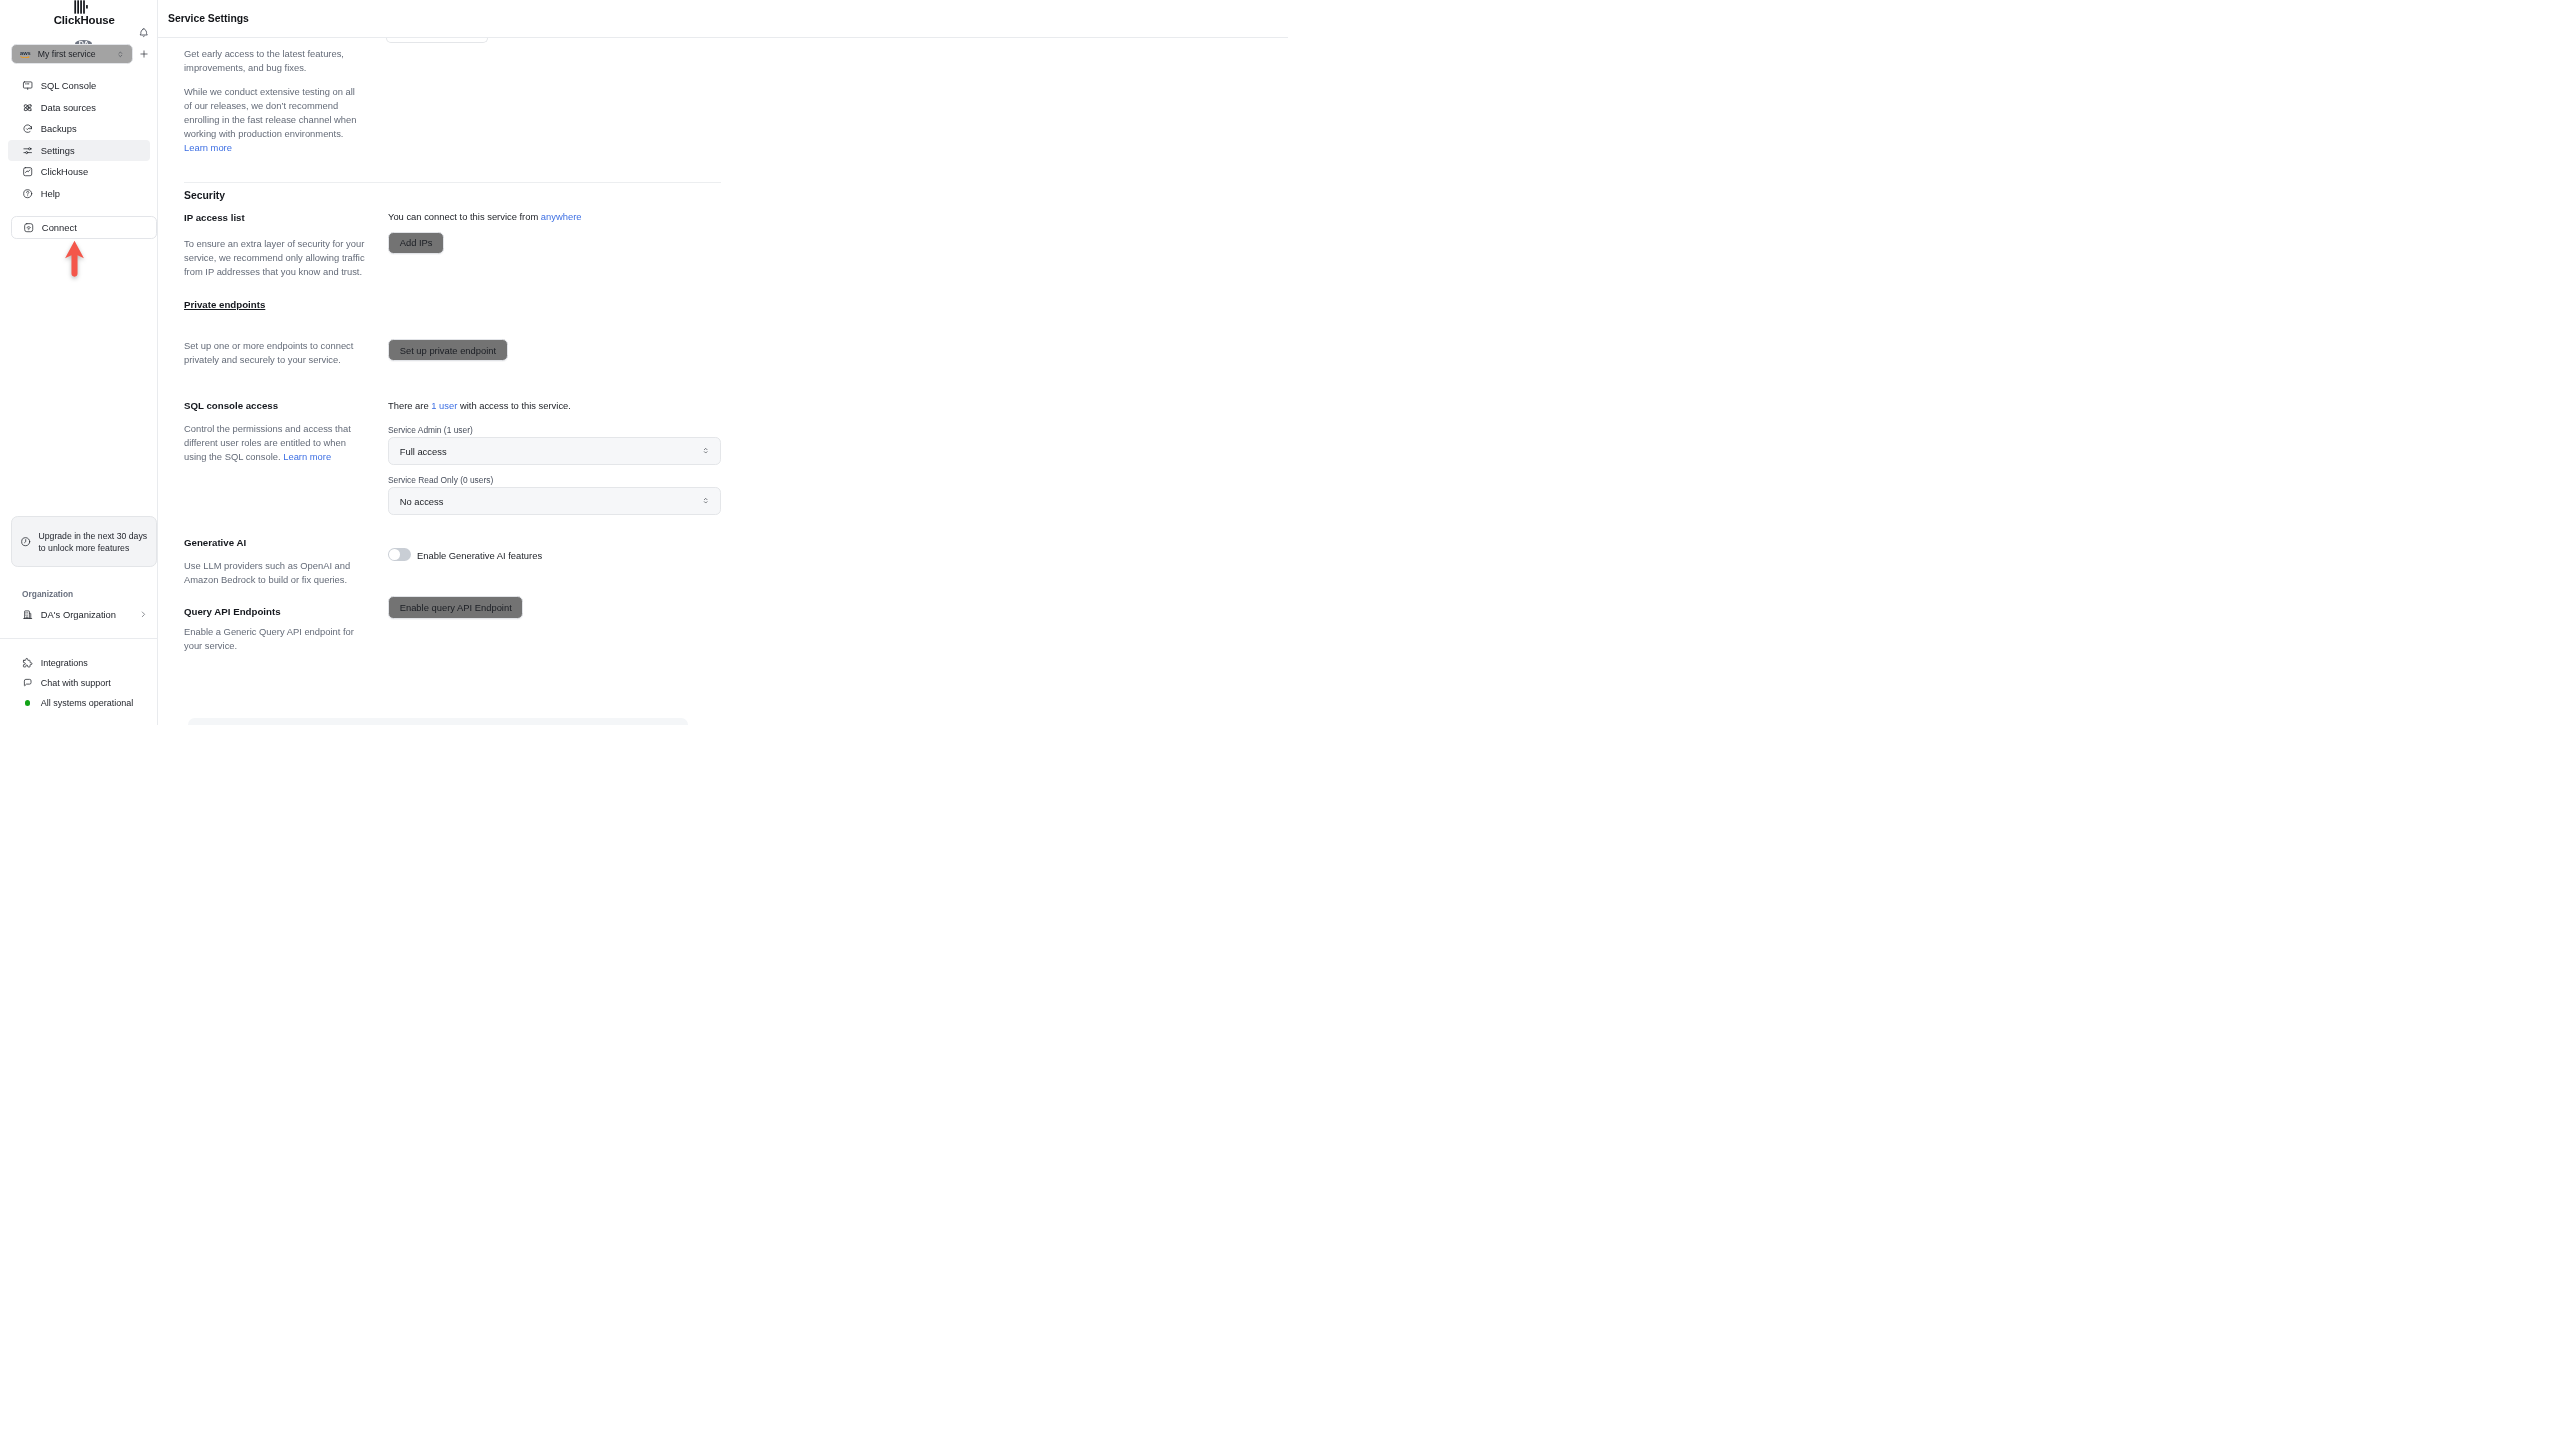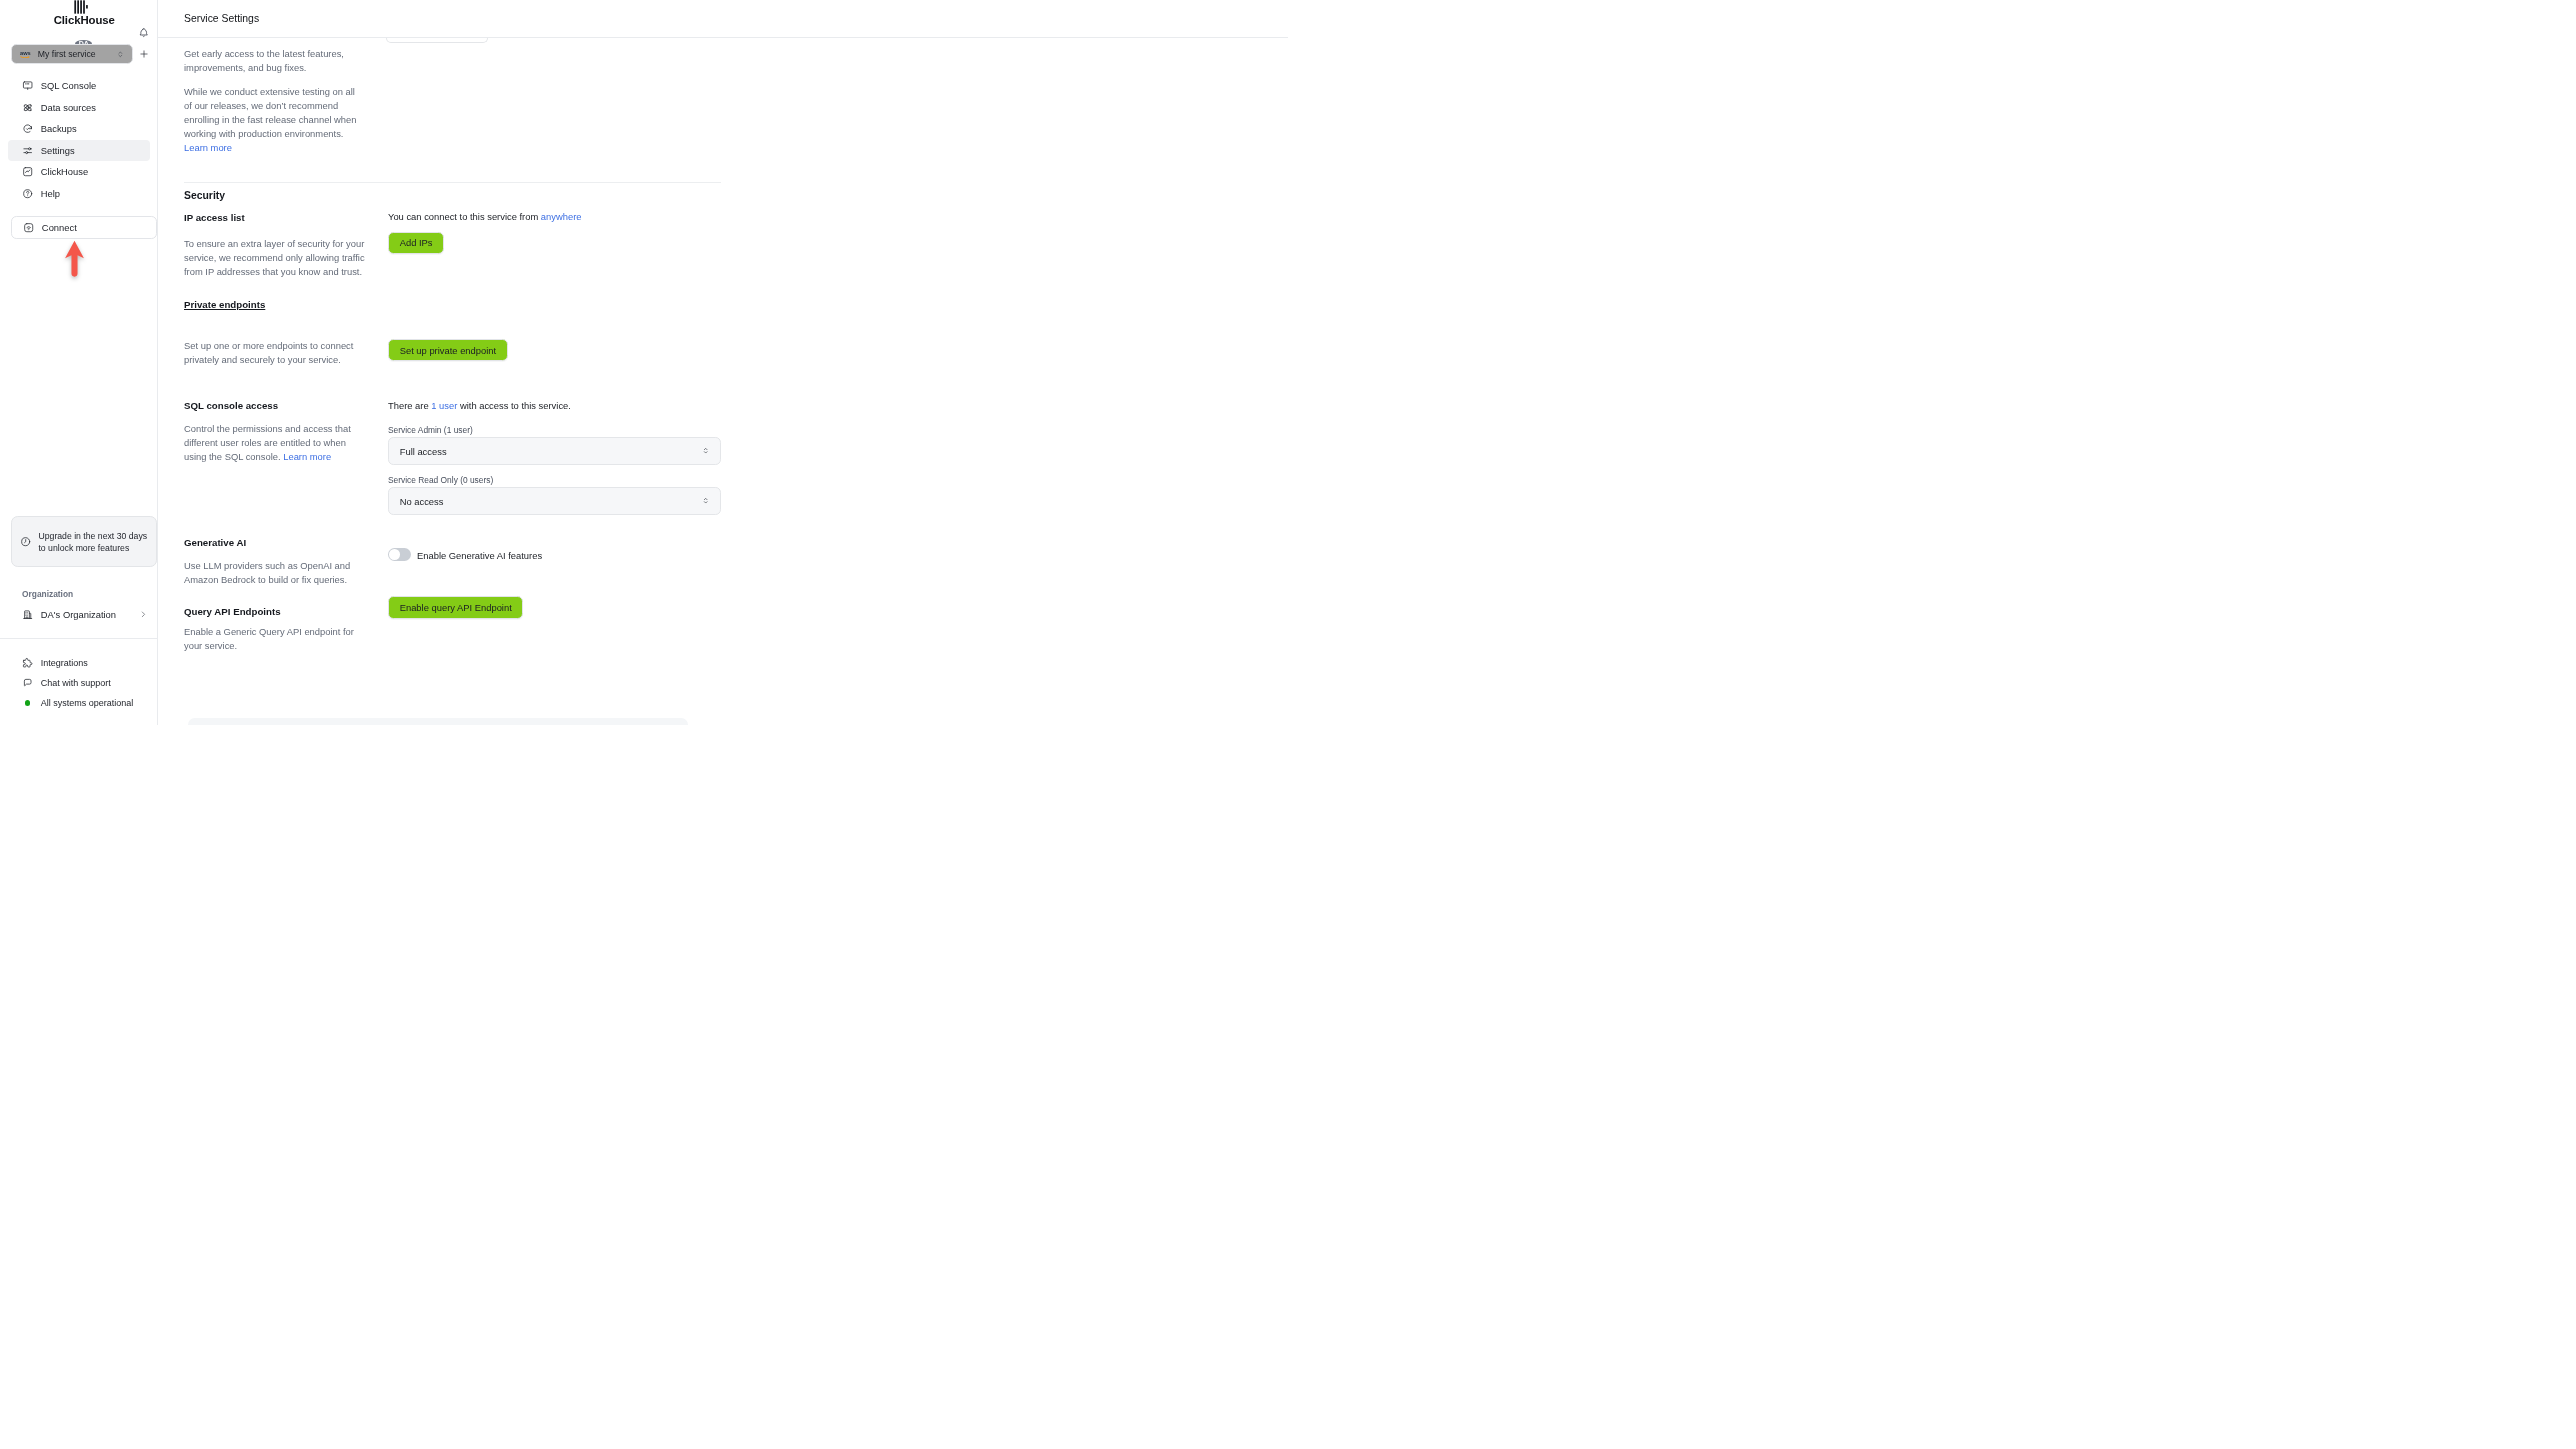--- a/index.html
+++ b/index.html
@@ -45,31 +45,31 @@
              padding:0 9.4px 0 22px; gap:7.4px; font-size:9.4px; color:#1c1f26; cursor:pointer; }
   .org-row .chev-r { margin-left:auto; }
   .sb-divider { position:absolute; top:638px; left:0; width:158px; height:0.7px; background:#e9ebee; }
   .foot { position:absolute; top:653px; left:0; right:0; }
   .foot-item { height:20px; display:flex; align-items:center; padding-left:22px; gap:7.4px; font-size:9px; color:#1c1f26; cursor:pointer; }
   .slot { width:11.4px; display:flex; justify-content:center; }
   .green-dot { width:5.4px; height:5.4px; border-radius:50%; background:#12a317; }
 
   
   .main-header { position:absolute; top:0; left:158px; right:0; height:38px; border-bottom:0.7px solid #e9ebee; background:#fff; }
-  .page-title { position:absolute; left:26px; top:0; line-height:38px; font-size:10.4px; font-weight:400; color:#111317; }
+  .page-title { position:absolute; left:10px; top:0; line-height:38px; font-size:10.4px; font-weight:700; color:#111317; }
 
   .partial-select { position:absolute; left:386px; top:38px; width:102px; height:5.4px; background:#fff;
                     border:0.7px solid #e4e6e9; border-top:none; border-radius:0 0 5.4px 5.4px; }
   .para { position:absolute; font-size:9.4px; line-height:14px; color:#646b78; }
   .link { color:#3d6fe3; cursor:pointer; }
   .divider { position:absolute; left:184px; width:537px; height:0.7px; background:#eceef0; }
   .sec-heading { position:absolute; left:184px; font-size:10.4px; font-weight:700; color:#15181e; }
   .row-title { position:absolute; left:184px; font-size:9.7px; font-weight:700; color:#15181e; }
   .status-line { position:absolute; left:388px; font-size:9.4px; color:#1b1e24; }
-  .btn { position:absolute; display:inline-flex; align-items:center; justify-content:center; background:#84cc16;
+  .btn { position:absolute; display:inline-flex; align-items:center; justify-content:center; background:#737373;
          border:0.7px solid #e2e4e8; border-radius:5.4px; font-size:9.4px; color:#1b1e24; cursor:pointer;
          box-shadow:0 0.7px 0.7px rgba(16,24,40,.04); padding:0 10.7px; font-family:inherit; }
   .field-label { position:absolute; left:388px; font-size:8.4px; color:#474e5c; }
   .select { position:absolute; left:388px; width:333px; height:28px; background:#f6f7f9; border:0.7px solid #e4e6e9;
             border-radius:5.4px; display:flex; align-items:center; justify-content:space-between; padding:0 9.4px 0 10.7px;
             font-size:9.4px; color:#1b1e24; cursor:pointer; }
   .toggle { position:absolute; left:388px; top:548px; width:23px; height:13.4px; border-radius:6.7px; background:#c9ced5; cursor:pointer; }
   .toggle .knob { position:absolute; top:1.3px; left:1.3px; width:10.7px; height:10.7px; border-radius:50%; background:#fff; }
   .toggle-label { position:absolute; left:417px; top:550px; font-size:9.4px; color:#1b1e24; }
   .bottom-card { position:absolute; left:188px; top:718px; width:500px; height:6.7px; background:#f4f6f8; border-radius:6.7px 6.7px 0 0; }

